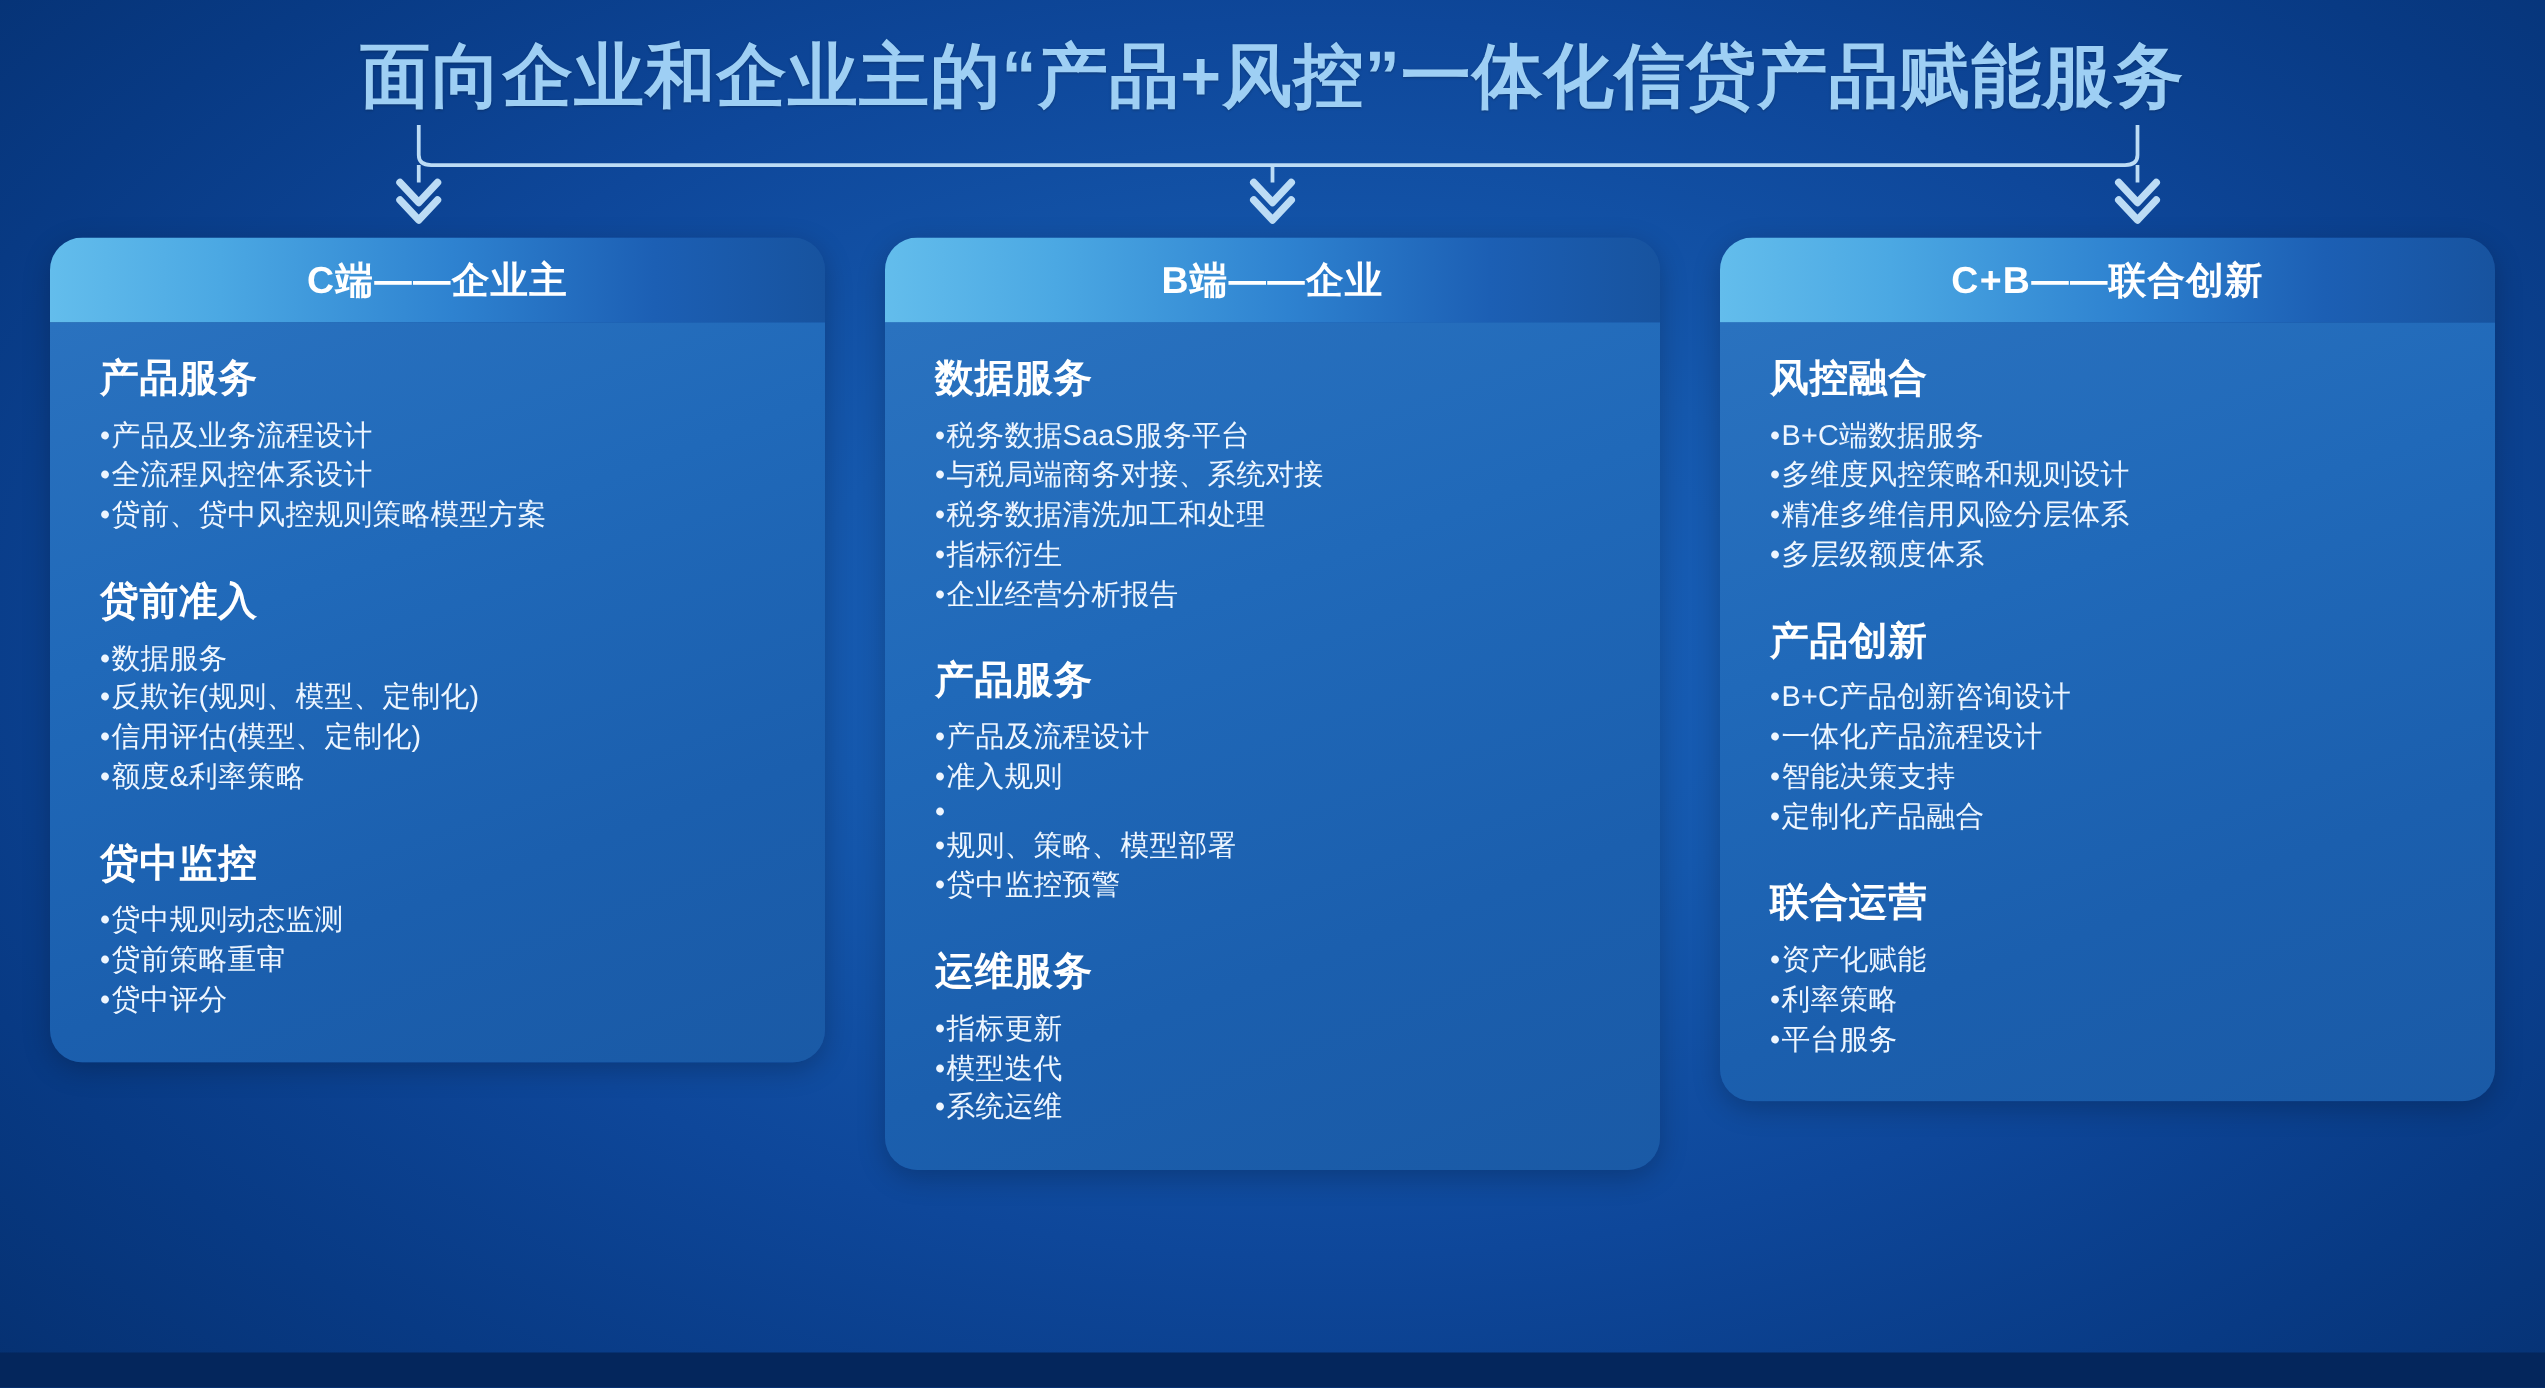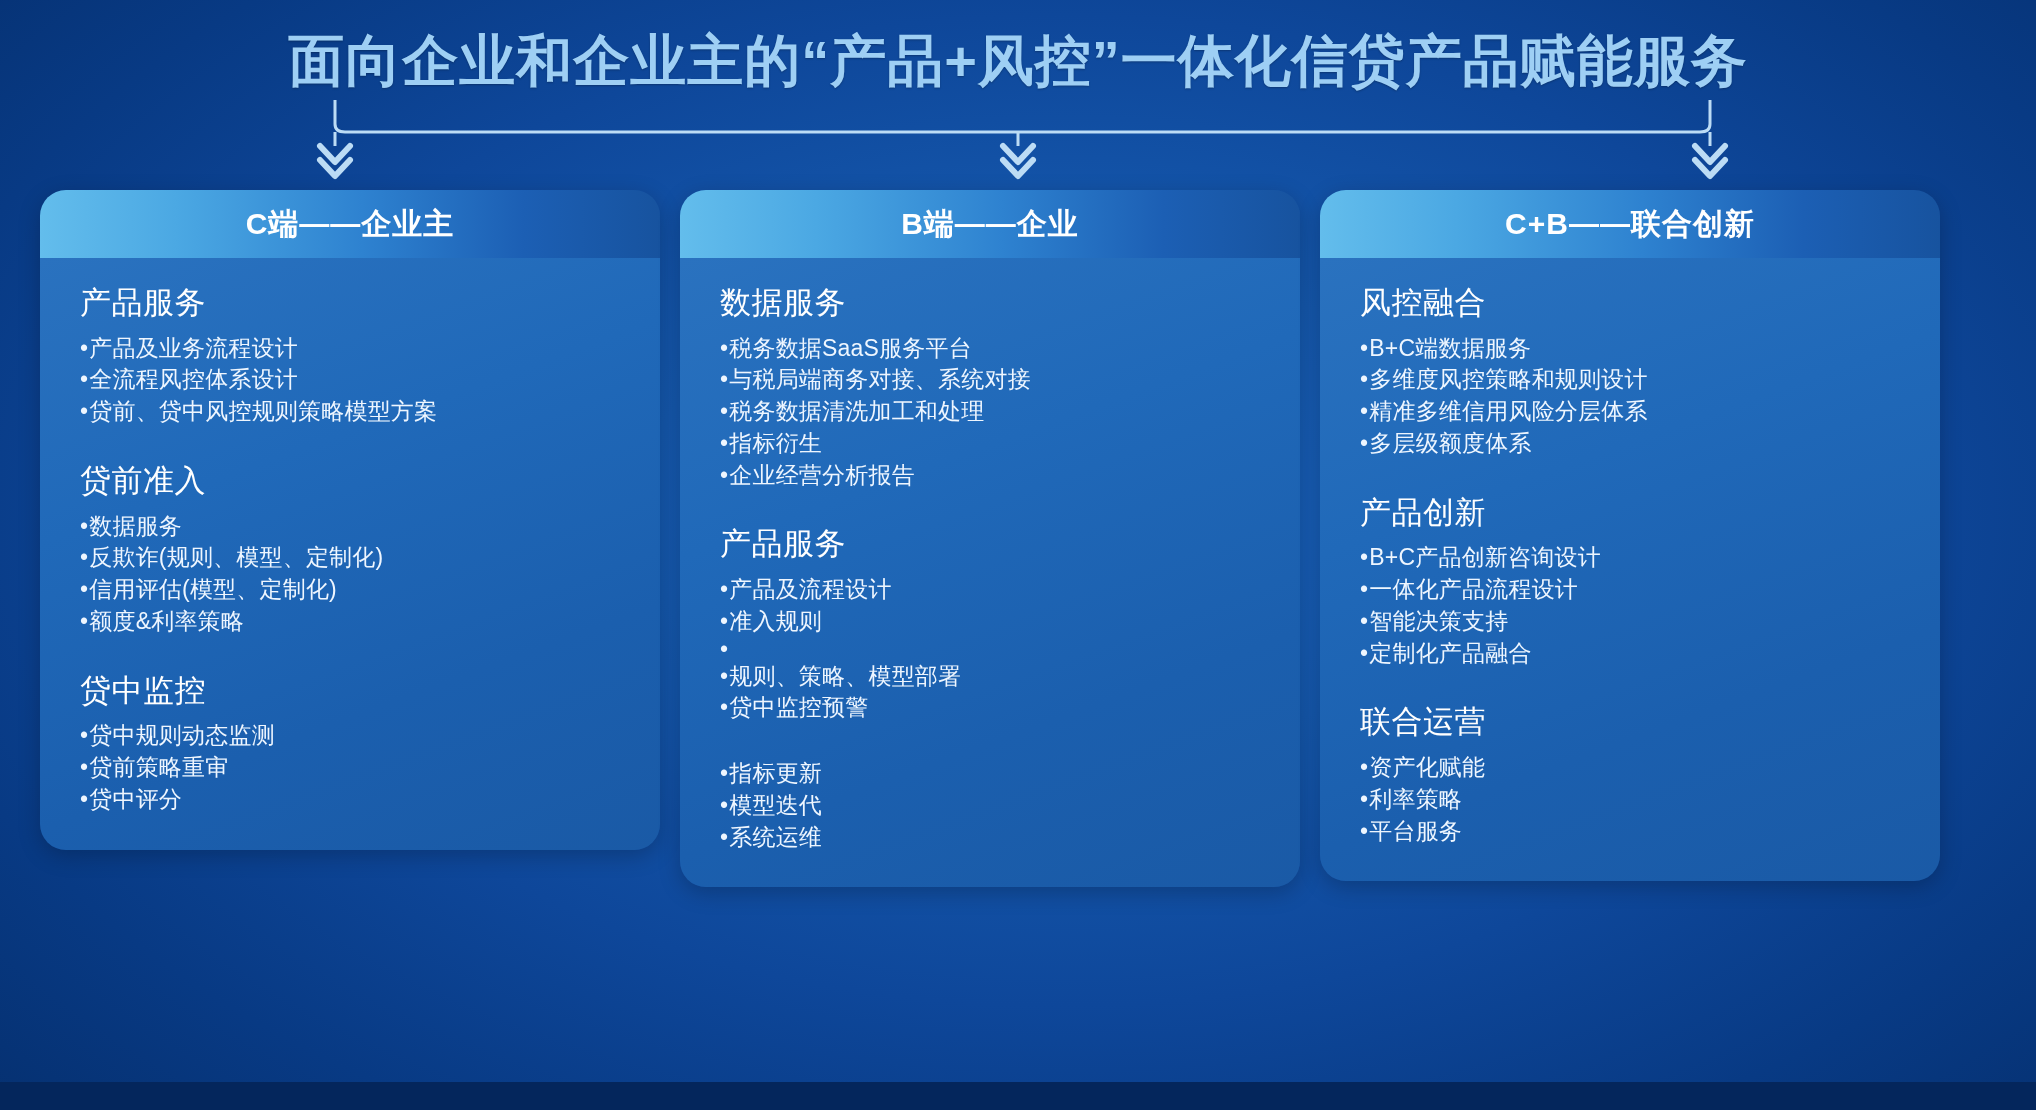--- a/index.html
+++ b/index.html
@@ -28,21 +28,21 @@
     white-space:nowrap;
   }
 
   
   .connector{position:absolute;top:96px;left:0;width:2036px;height:90px;}
 
   
   .cards{
     position:absolute;top:190px;left:40px;
     width:1956px;height:880px;
-    display:flex;gap:20px;align-items:flex-start;
+    display:flex;gap:48px;align-items:flex-start;
   }
   .card{
     width:620px;border-radius:26px;overflow:hidden;
     box-shadow:0 6px 22px rgba(0,0,0,.22);
     display:flex;flex-direction:column;
   }
   .card-head{
     height:68px;display:flex;align-items:center;justify-content:center;
     background:linear-gradient(90deg,#63bdec 0%,#4ba8e3 22%,#2e82d0 52%,#1c5fb4 78%,#17539f 100%);
   }
@@ -54,21 +54,21 @@
     padding:26px 30px 34px 40px;
     background:linear-gradient(160deg,#2a72bf 0%,#2069b9 35%,#1b5fae 70%,#1a5aa6 100%);
   }
   .card:nth-child(1) .card-body{height:770px;}
   .card:nth-child(2) .card-body{height:790px;}
   .card:nth-child(3) .card-body{height:770px;}
 
   .sec{margin-bottom:26px;}
   .sec:last-child{margin-bottom:0;}
   .sec-title{
-    color:#ffffff;font-size:31px;font-weight:400;line-height:1.25;
+    color:#ffffff;font-size:31px;font-weight:700;line-height:1.25;
     margin:0 0 10px 0;letter-spacing:.5px;
   }
   .sec-gap{height:8px;}
   ul.items{list-style:none;margin:0;padding:0;}
   ul.items li{
     color:#eef6ff;font-size:23px;line-height:1.38;
     white-space:nowrap;letter-spacing:.2px;
     display:flex;align-items:baseline;
   }
   ul.items li .dot{
@@ -227,20 +227,21 @@
             <li>
                 <span class="dot">•</span>
                 <span>贷中监控预警</span>
               </li>
           </ul>
         </div>
 
         <div class="sec-gap"></div>
 
         <div class="sec">
+          <div class="sec-title">运维服务</div>
           <ul class="items">
             <li>
                 <span class="dot">•</span>
                 <span>指标更新</span>
               </li>
             <li>
                 <span class="dot">•</span>
                 <span>模型迭代</span>
               </li>
             <li>

